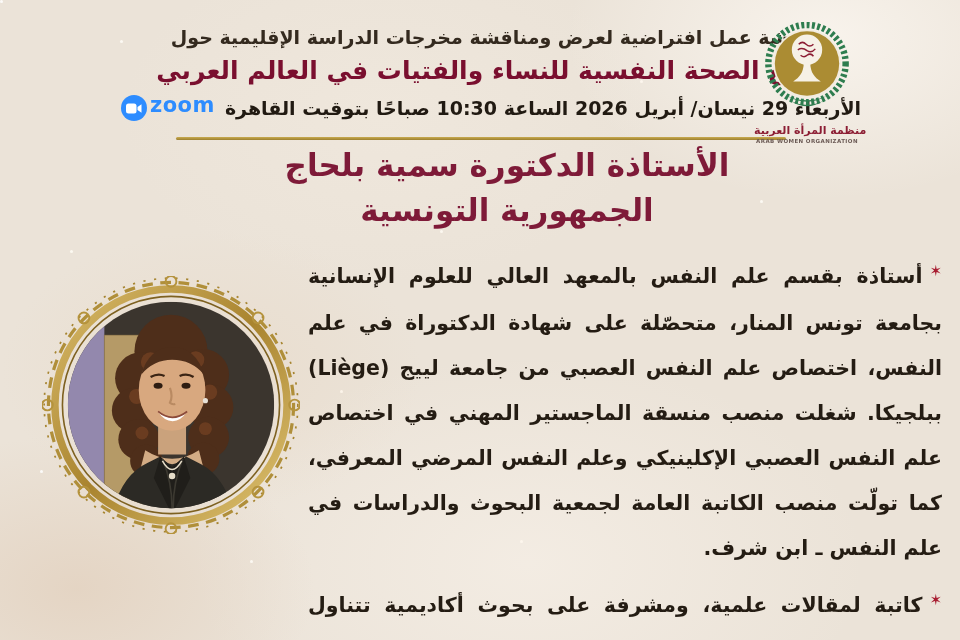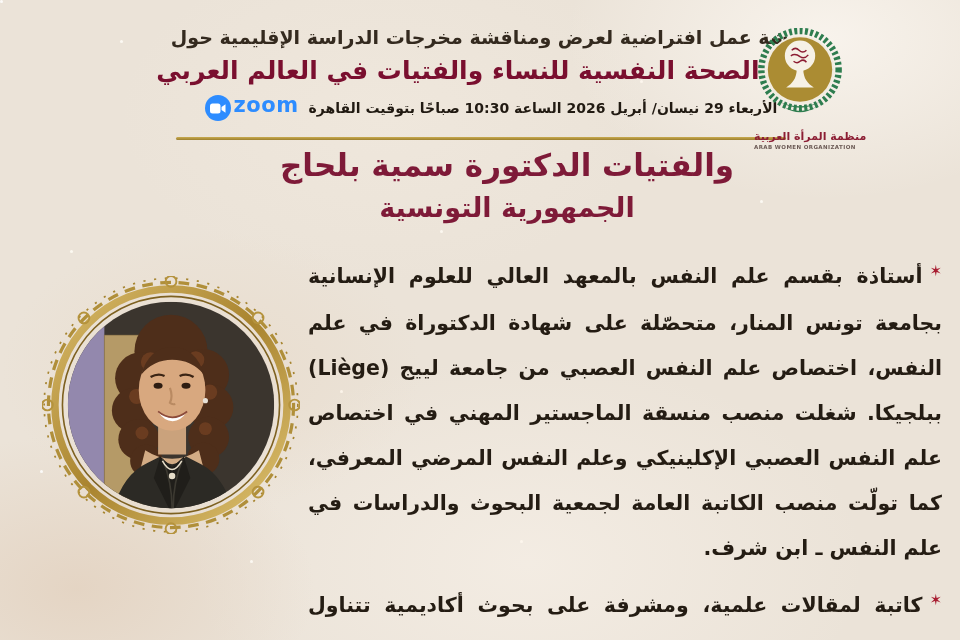--- a/index.html
+++ b/index.html
@@ -20,34 +20,34 @@
   .sparkles{position:absolute;inset:0;pointer-events:none;}
   .sparkles i{position:absolute;width:3px;height:3px;border-radius:50%;background:#fff;opacity:.85;
     box-shadow:120px 40px 0 #fffdf8, 340px 390px 0 #fff8ee, 70px 250px 0 #fffdf6,
     520px 540px 0 #fff9f0, 760px 200px 0 #fffdf8, 880px 460px 0 #fff8ef,
     250px 560px 0 #fffdf8, 640px 80px 0 #fff9f1, 440px 230px 0 #fffcf5, 40px 470px 0 #fff;}
   
   .header{position:absolute;left:22px;right:0;top:26px;text-align:center;direction:rtl;}
   .h-line1{font-size:19px;font-weight:600;color:#342a1f;letter-spacing:0;}
   .h-title{font-size:25px;font-weight:800;color:#7a0f2f;margin-top:8px;}
   .h-date-row{margin-top:10px;display:flex;direction:rtl;justify-content:center;align-items:center;gap:10px;}
-  .h-date{font-size:14px;font-weight:700;color:#211a12;}
+  .h-date{font-size:19px;font-weight:700;color:#211a12;}
   .zoom-badge{display:inline-flex;align-items:flex-start;gap:3px;direction:ltr;}
   .zoom-cam{width:26px;height:26px;border-radius:50%;background:#2D8CFF;display:flex;align-items:center;justify-content:center;}
   .zoom-word{color:#2D8CFF;font-size:21px;font-weight:700;letter-spacing:.5px;line-height:1;}
   .gold-line{position:absolute;left:176px;top:137px;width:610px;height:3px;
     background:linear-gradient(180deg,#c9ab50,#9c7f2e);border-radius:2px;}
   
-  .org-logo{position:absolute;right:100px;top:28px;width:106px;}
+  .org-logo{position:absolute;right:100px;top:22px;width:106px;text-align:center;}
   .org-ar{font-size:11px;font-weight:800;color:#8c1d33;margin-top:2px;white-space:nowrap;}
   .org-en{font-size:5.5px;font-weight:700;color:#6b5a55;letter-spacing:.4px;margin-top:1px;}
   
   .speaker{position:absolute;left:54px;right:0;top:147px;text-align:center;direction:rtl;}
   .sp-name{font-size:31px;font-weight:800;color:#7e1a38;}
-  .sp-country{font-size:27px;font-weight:800;color:#7e1a38;margin-top:9px;}
+  .sp-country{font-size:31px;font-weight:800;color:#7e1a38;margin-top:9px;}
   
   .photo-wrap{position:absolute;left:42px;top:276px;width:258px;height:258px;}
   
   .bio{position:absolute;right:18px;left:308px;top:254px;direction:rtl;}
   .para{font-size:20.5px;font-weight:600;color:#241c13;line-height:45px;
     text-align:justify;text-align-last:right;margin-bottom:12px;position:relative;}
   .star{color:#a81d31;font-size:15px;display:inline-block;transform:translateY(-7px);margin-left:7px;font-weight:400;}
 </style>
 </head>
 <body>
@@ -84,21 +84,21 @@
       <path d="M46.5 45 C46 55 42 60 35 64.5 L65 64.5 C58 60 54 55 53.5 45 Z" fill="#f6f1e6"></path>
       <path d="M41 24 q4 -4 8 0 q4 4 8 0 M40 30 q5 -3 10 1 q5 3 9 -2 M43 36 q4 3 7 0 q4 -3 7 1" fill="none" stroke="#8c1d33" stroke-width="1.6"></path>
       <path d="M28 80 Q50 93 72 80 Q50 90 28 80 Z" fill="#2e7d4f"></path>
       <path d="M33 86 Q50 97 67 86 Q50 94 33 86 Z" fill="#2e7d4f"></path>
     </svg>
     <div class="org-ar">منظمة المرأة العربية</div>
     <div class="org-en">ARAB WOMEN ORGANIZATION</div>
   </div>
 
   <div class="speaker">
-    <div class="sp-name">والفتيات الدكتورة سمية بلحاج</div>
+    <div class="sp-name">الأستاذة الدكتورة سمية بلحاج</div>
     <div class="sp-country">الجمهورية التونسية</div>
   </div>
 
   <div class="photo-wrap">
     <svg width="258" height="258" viewBox="0 0 240 240">
       <defs>
         <clipPath id="pclip">
             <circle cx="120" cy="120" r="96"></circle>
           </clipPath>
         <linearGradient id="gold" x1="0" y1="0" x2="1" y2="1">

